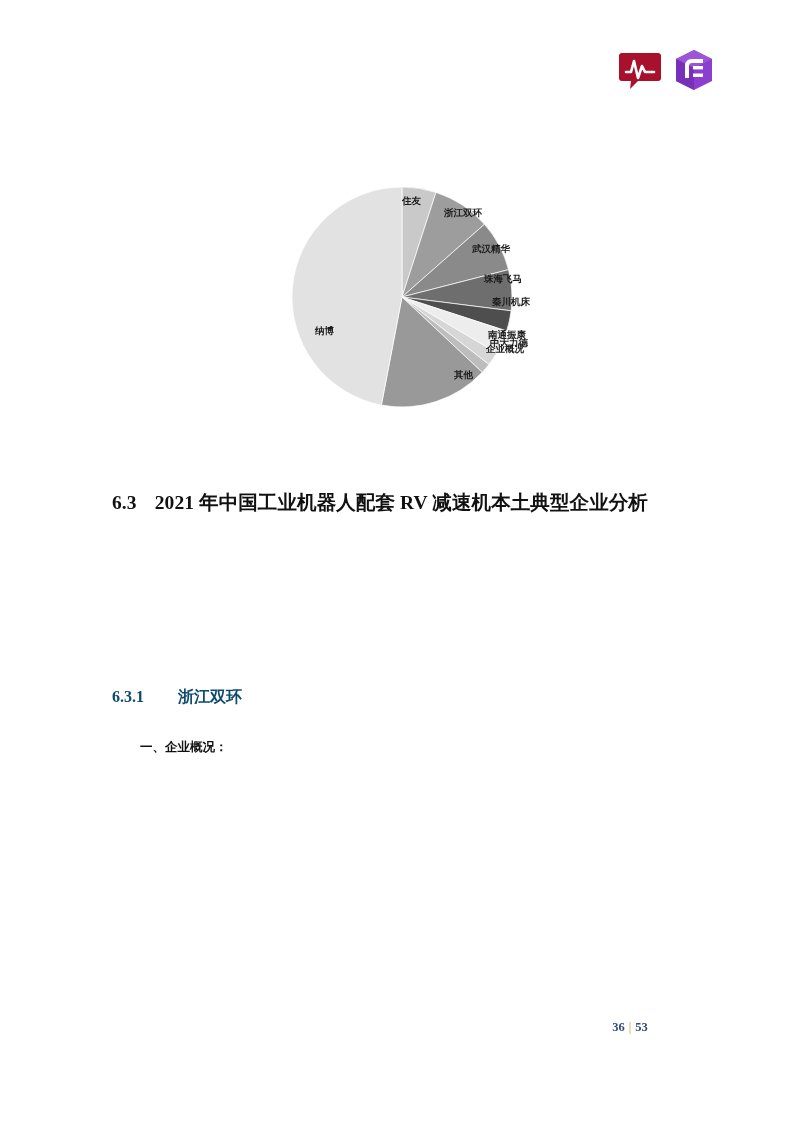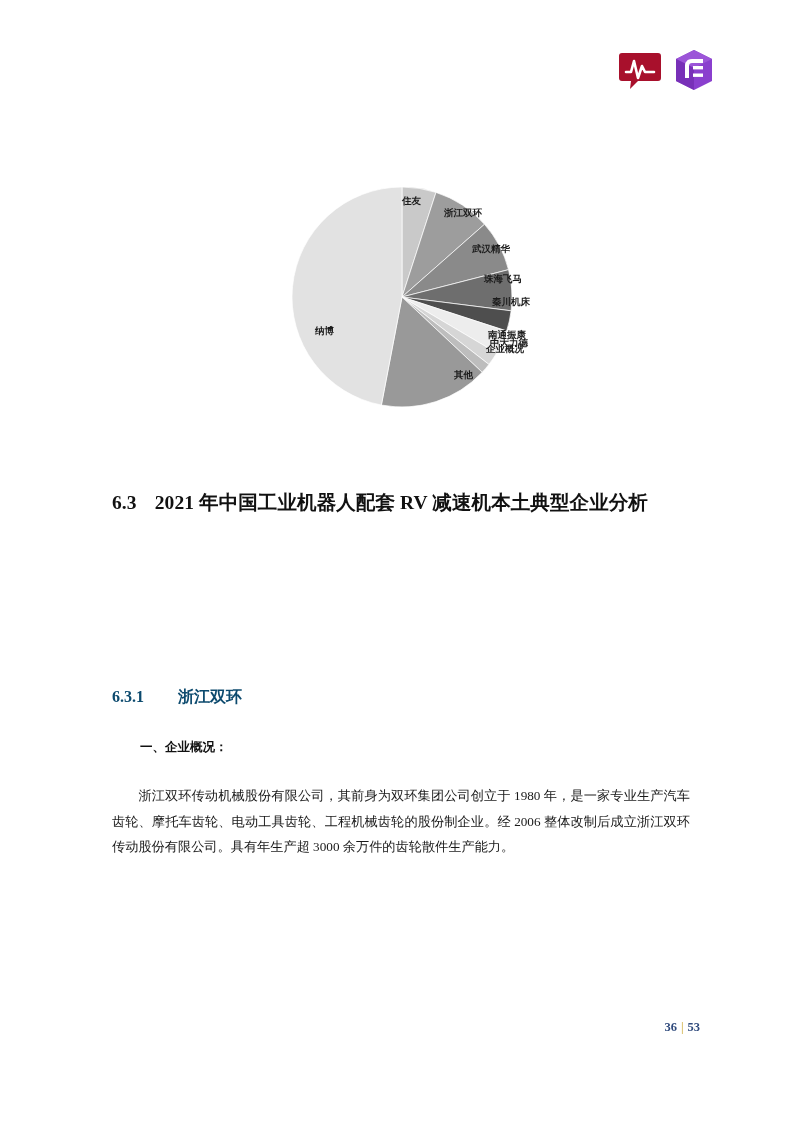--- a/index.html
+++ b/index.html
@@ -142,21 +142,21 @@
   }
   #para-intro { top: 547px; }
   #para-company { top: 770px; }
 
   
   .footer {
     position: absolute;
     left: 560px;
     top: 1020px;
     width: 140px;
-    text-align: right;
+    text-align: center;
     font-size: 12.5px;
     font-weight: bold;
     color: #2f4a7c;
   }
   .footer .bar { color: #c9a227; margin: 0 4px; font-weight: normal; }
 </style>
 </head>
 <body>
 
 <div class="page">
@@ -210,19 +210,18 @@
     <span class="num">6.3</span><span>2021 年中国工业机器人配套 RV 减速机本土典型企业分析</span>
   </h1>
 
 
   <h2 class="sub-heading">
     <span class="num">6.3.1</span><span>浙江双环</span>
   </h2>
 
   <h3 class="subsub-heading">一、企业概况：</h3>
 
-  <p class="para" id="para-company">浙江双环传动机械股份有限公司，其前身为双环集团公司创立于 1980 年，是一家专业生产汽车齿轮、摩托车齿轮、电动工具齿轮、工程机械齿轮的股份制企业。经 2006 整体改制后成立浙江双环传动股份有限公司。具有年生产超 3000 余万件的齿轮散件生产能力。</p>
 
   <div class="footer">
     <span>36</span><span class="bar">|</span><span>53</span>
   </div>
 
 </div>
 
 </body></html>

